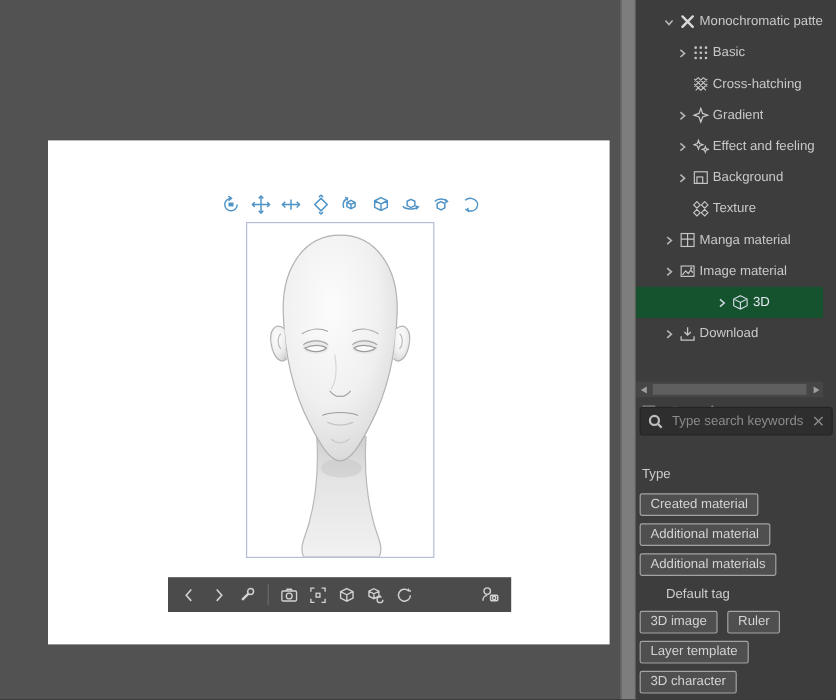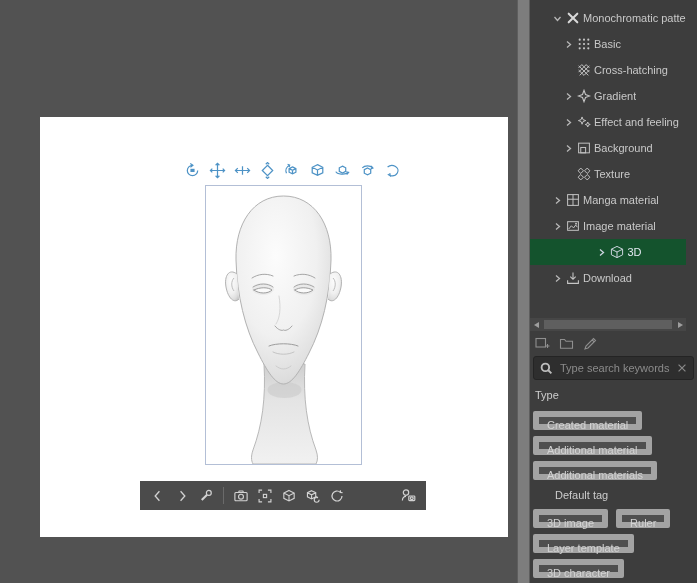--- a/index.html
+++ b/index.html
@@ -30,32 +30,32 @@
   .ticon{width:15px;height:15px;flex:none;display:flex;align-items:center;justify-content:center;}
   .tlabel{color:#c9c9c9;white-space:nowrap;overflow:hidden;}
   .trow.sel .tlabel{color:#e4eaf2;}
   .tri-left{width:0;height:0;border-top:3.5px solid transparent;border-bottom:3.5px solid transparent;border-right:5px solid #9e9e9e;}
   .tri-right{width:0;height:0;border-top:3.5px solid transparent;border-bottom:3.5px solid transparent;border-left:5px solid #9e9e9e;}
   .hscroll{position:absolute;left:0;top:318px;width:156px;height:13px;background:#464646;}
   .hbtn{position:absolute;top:0;width:12px;height:13px;display:flex;align-items:center;justify-content:center;cursor:pointer;}
   .hthumb{position:absolute;left:14px;top:2px;width:128px;height:9px;background:#5f5f5f;}
   .cmdrow{position:absolute;left:4px;top:335px;display:flex;gap:7px;align-items:center;}
   .ci{width:17px;height:17px;display:flex;align-items:center;justify-content:center;cursor:pointer;}
-  .searchbox{position:absolute;left:3px;top:356px;width:161px;height:24px;background:#2e2e2e;
+  .searchbox{position:absolute;left:3px;top:339px;width:161px;height:24px;background:#2e2e2e;
              border:1px solid #242424;border-radius:3px;display:flex;align-items:center;
              box-sizing:border-box;padding:0 5px;gap:4px;}
   .searchbox input{flex:1;min-width:0;background:transparent;border:none;outline:none;color:#cfcfcf;
                    font-size:11px;font-family:"Liberation Sans",sans-serif;}
   .searchbox input::placeholder{color:#8b8b8b;}
   .sico,.xico{display:flex;align-items:center;justify-content:center;flex:none;}
   .plabel{position:absolute;left:5px;color:#cdcdcd;}
   .lab-type{top:389px;} .lab-tag{top:489px;margin-left:20px;}
   .btnrow{position:absolute;left:3px;display:flex;gap:8px;}
   .r1{top:411px;} .r2{top:436px;} .r3{top:461px;} .r4{top:509px;} .r5{top:534px;} .r6{top:559px;text-align:center;}
-  .pbtn{height:19px;line-height:17px;background:#4f4f4f;border:6px solid #a3a3a3;border-radius:2px;
+  .pbtn{height:19px;line-height:17px;background:#4f4f4f;border:1px solid #a3a3a3;border-radius:2px;
         color:#d3d3d3;font-size:11px;padding:0 8px;box-sizing:border-box;white-space:nowrap;cursor:pointer;}
 </style>
 </head>
 <body>
 
 <div class="root">
 
   <div class="canvas">
 
     <div class="manip">

